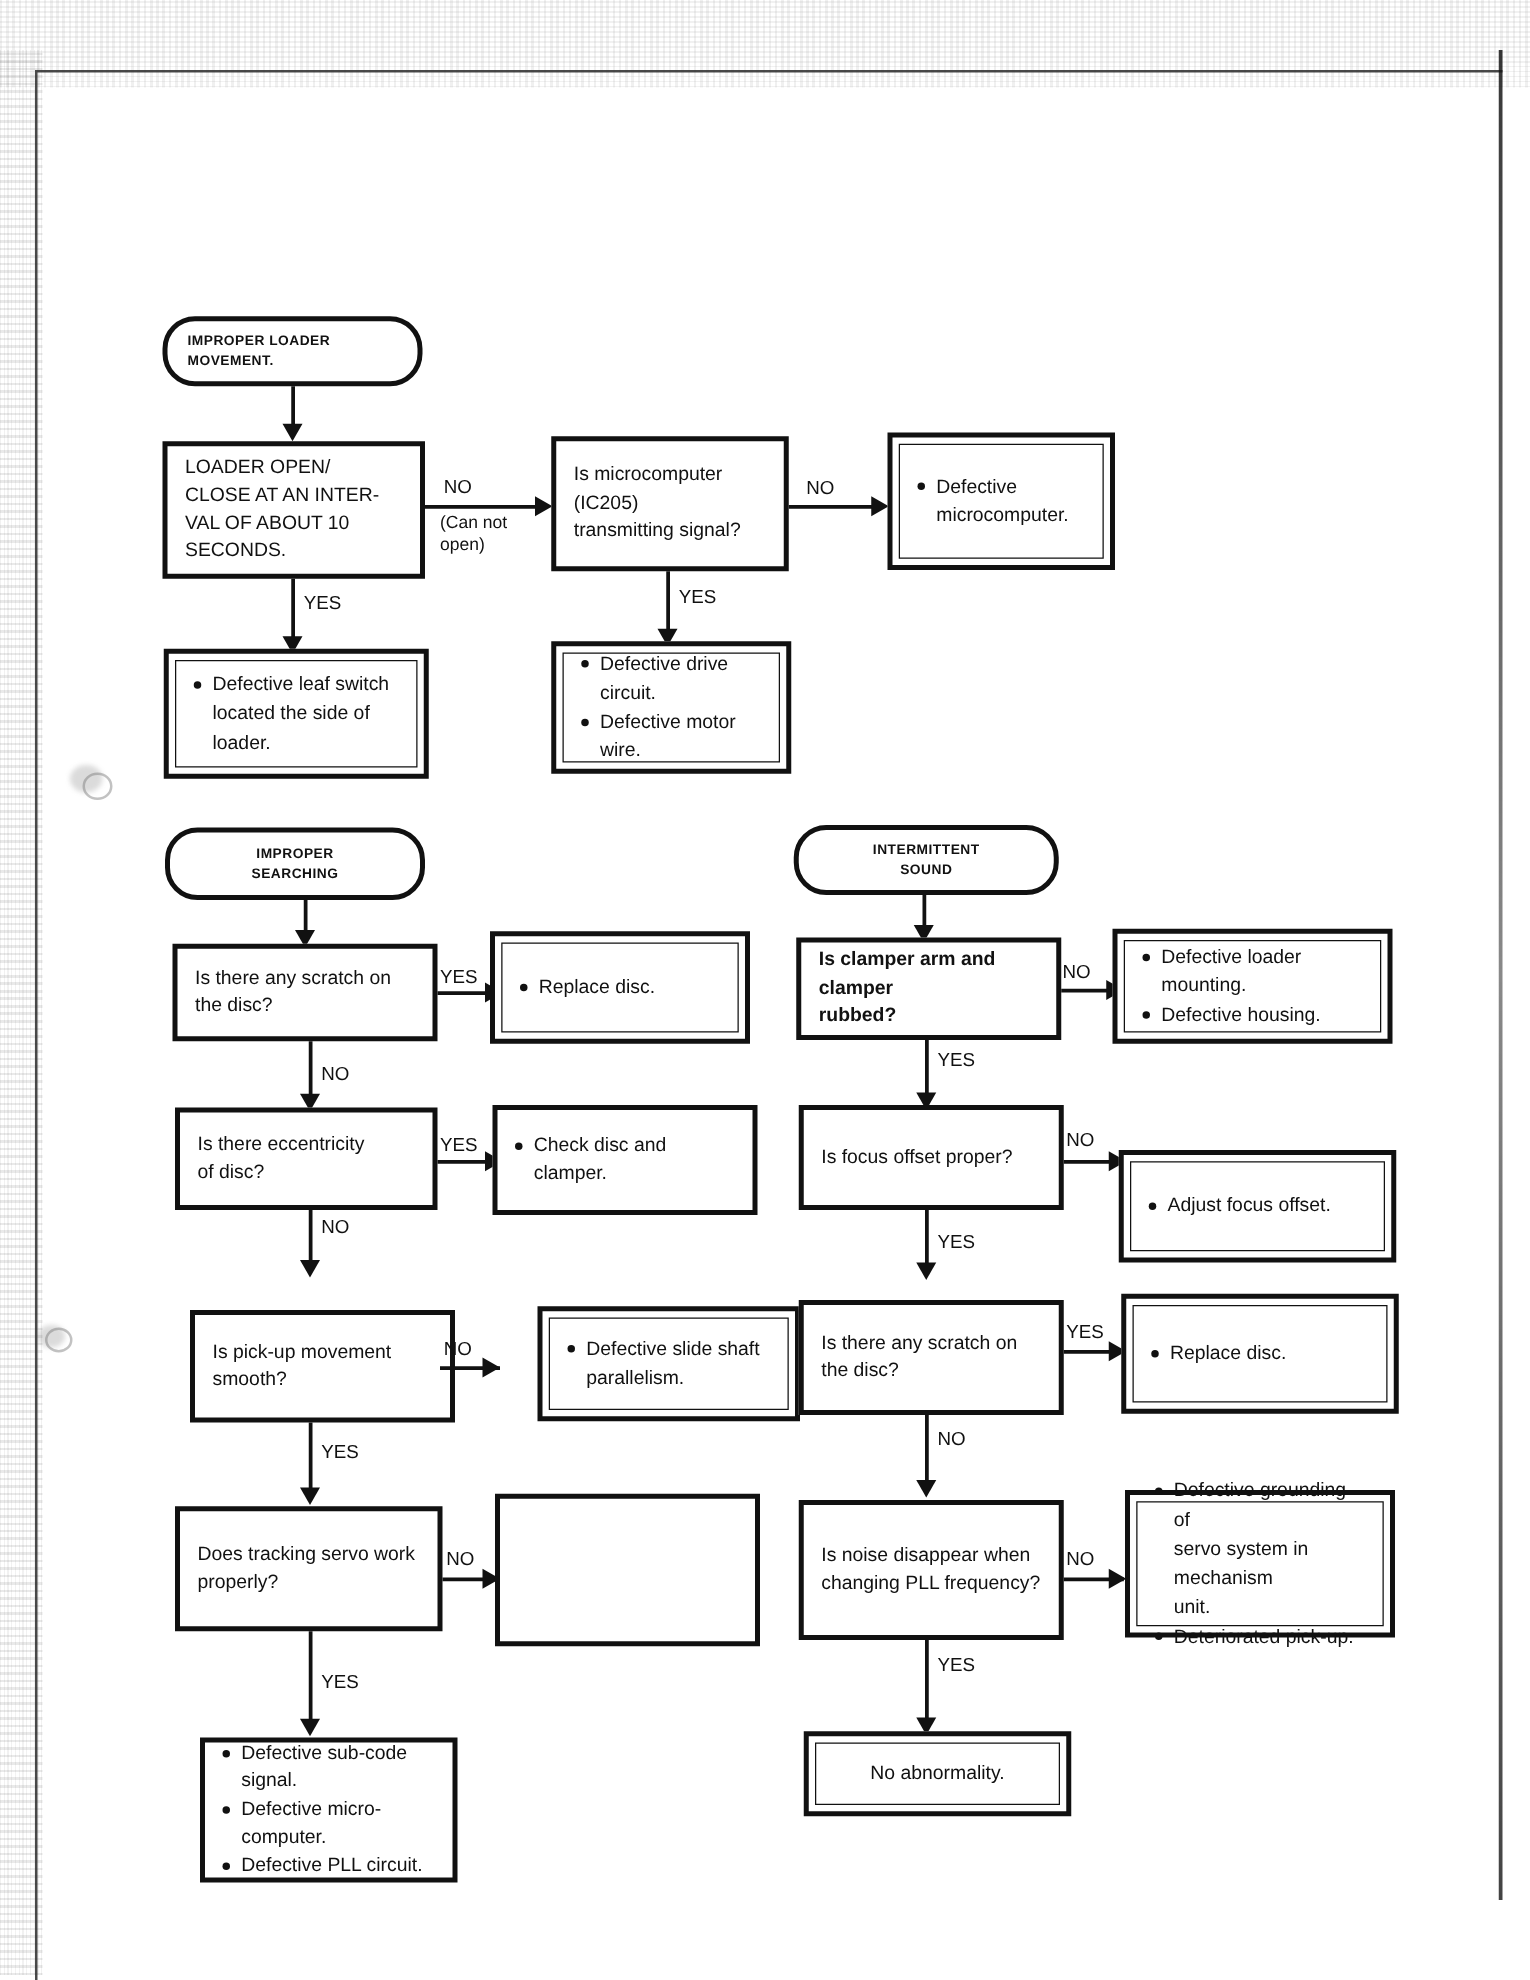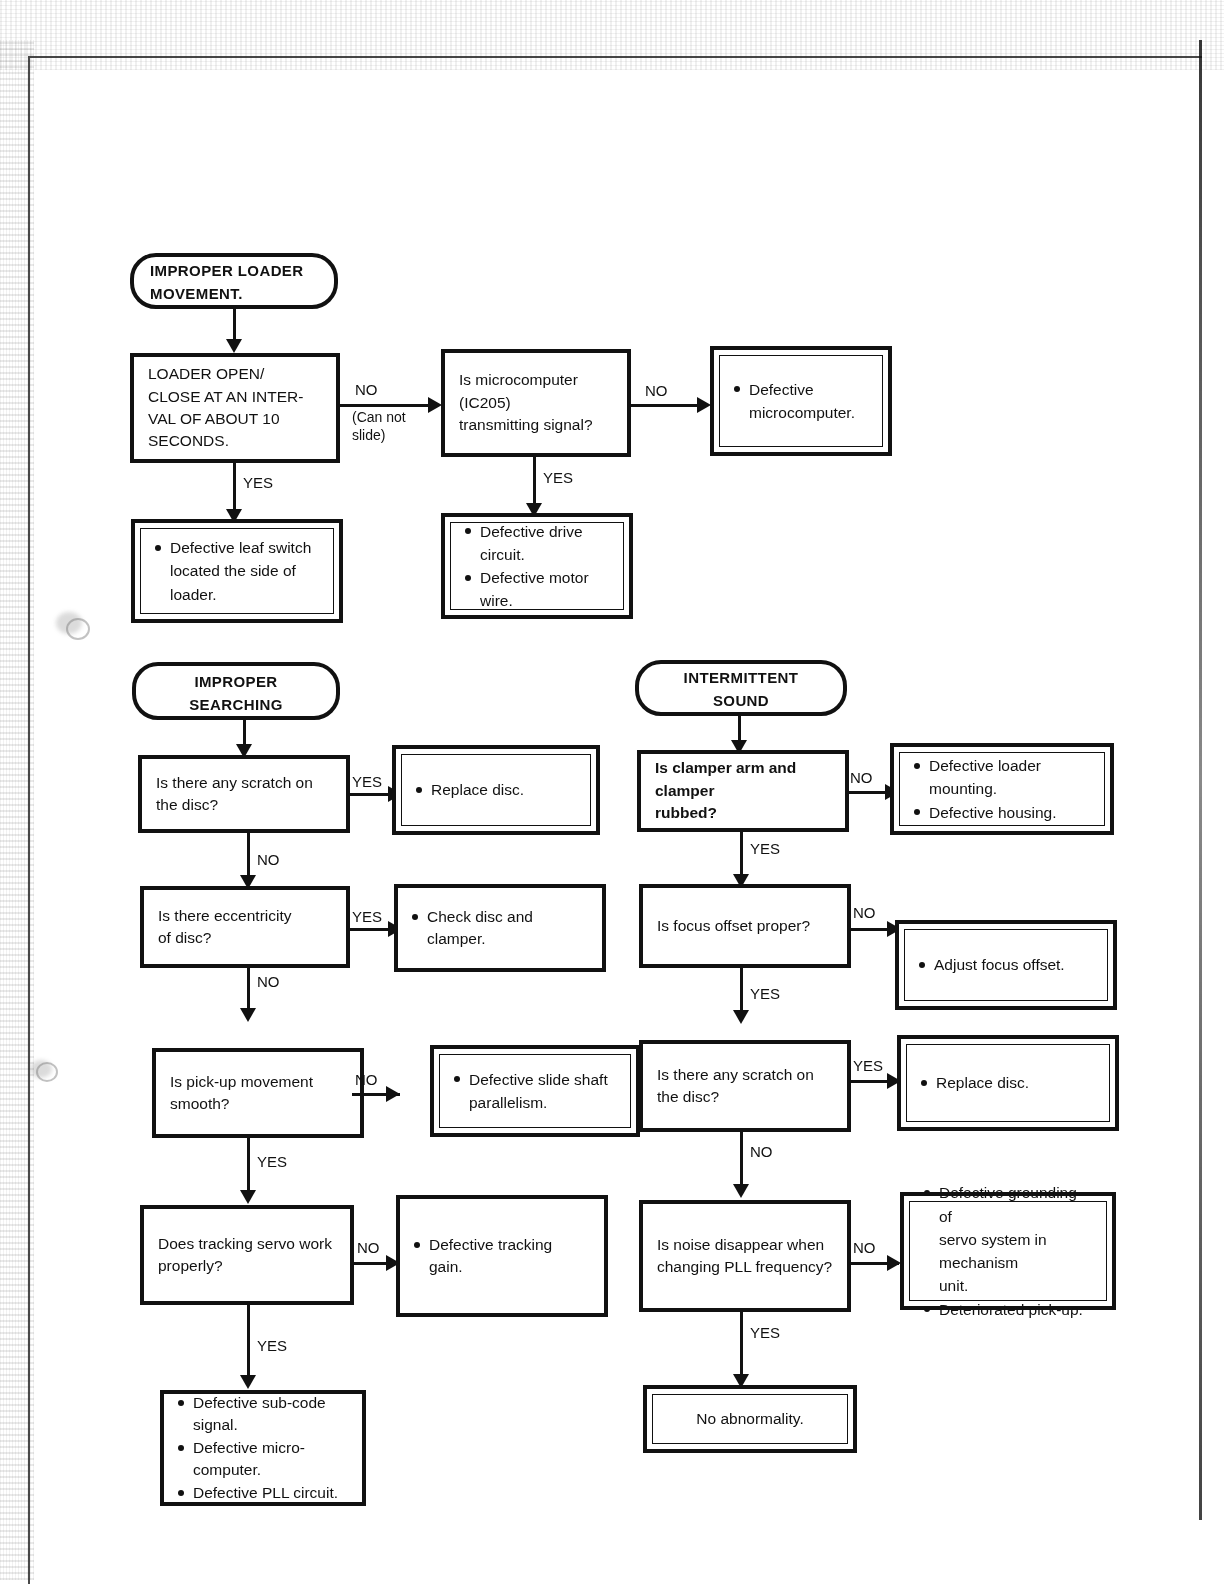--- a/index.html
+++ b/index.html
@@ -45,22 +45,22 @@
   
   .node{position:absolute;box-sizing:border-box;background:#fff;}
   .proc{
     border:4px solid #111;
     display:flex;align-items:center;
     font-size:15.5px;color:#111;line-height:1.45;
   }
   .proc .txt{padding:0 14px;}
   .term{
     border:4px solid #111;border-radius:26px;
-    display:flex;align-items:flex-end;justify-content:center;
-    font-weight:bold;font-size:15px;letter-spacing:.4px;color:#111;
+    display:flex;align-items:center;justify-content:center;
+    font-weight:bold;font-size:11px;letter-spacing:.4px;color:#111;
     text-align:center;line-height:1.5;
   }
   
   .dbl{border:4px solid #111;padding:5px;}
   .dbl > .inner{
     border:1.5px solid #111;width:100%;height:100%;box-sizing:border-box;
     display:flex;align-items:center;
     font-size:15.5px;line-height:1.5;color:#111;
   }
   .dbl > .inner .txt{padding:0 14px;}
@@ -107,21 +107,21 @@
   <span class="txt" style="white-space:pre-line;">LOADER OPEN/
 CLOSE AT AN INTER-
 VAL OF ABOUT 10
 SECONDS.</span>
 </div>
 
 <div class="ln lnh" style="left:340px;top:404px;width:94px;"></div>
 <div class="arrow-r" style="left:428px;top:397px;"></div>
 <div class="lbl" style="left:355px;top:380px;">NO</div>
 <div class="lbl" style="left:352px;top:408px;font-size:14px;">(Can not
-slide)</div>
+open)</div>
 
 <div class="node proc" style="left:441px;top:349px;width:190px;height:108px;">
   <span class="txt" style="white-space:pre-line;">Is microcomputer (IC205)
 transmitting signal?</span>
 </div>
 
 <div class="ln lnh" style="left:631px;top:404px;width:76px;"></div>
 <div class="arrow-r" style="left:697px;top:397px;"></div>
 <div class="lbl" style="left:645px;top:381px;">NO</div>
 
@@ -242,21 +242,20 @@
   <span class="txt" style="white-space:pre-line;">Does tracking servo work
 properly?</span>
 </div>
 <div class="ln lnh" style="left:354px;top:1262px;width:46px;"></div>
 <div class="arrow-r" style="left:386px;top:1255px;"></div>
 <div class="lbl" style="left:357px;top:1238px;">NO</div>
 
 <div class="node proc" style="left:396px;top:1195px;width:212px;height:122px;">
   <div class="txt">
     <ul class="bul">
-      <li>Defective tracking gain.</li>
     </ul>
   </div>
 </div>
 
 <div class="ln lnv" style="left:247px;top:1305px;height:76px;"></div>
 <div class="arrow-d" style="left:240px;top:1375px;"></div>
 <div class="lbl" style="left:257px;top:1336px;">YES</div>
 
 <div class="node proc" style="left:160px;top:1390px;width:206px;height:116px;">
   <div class="txt">

